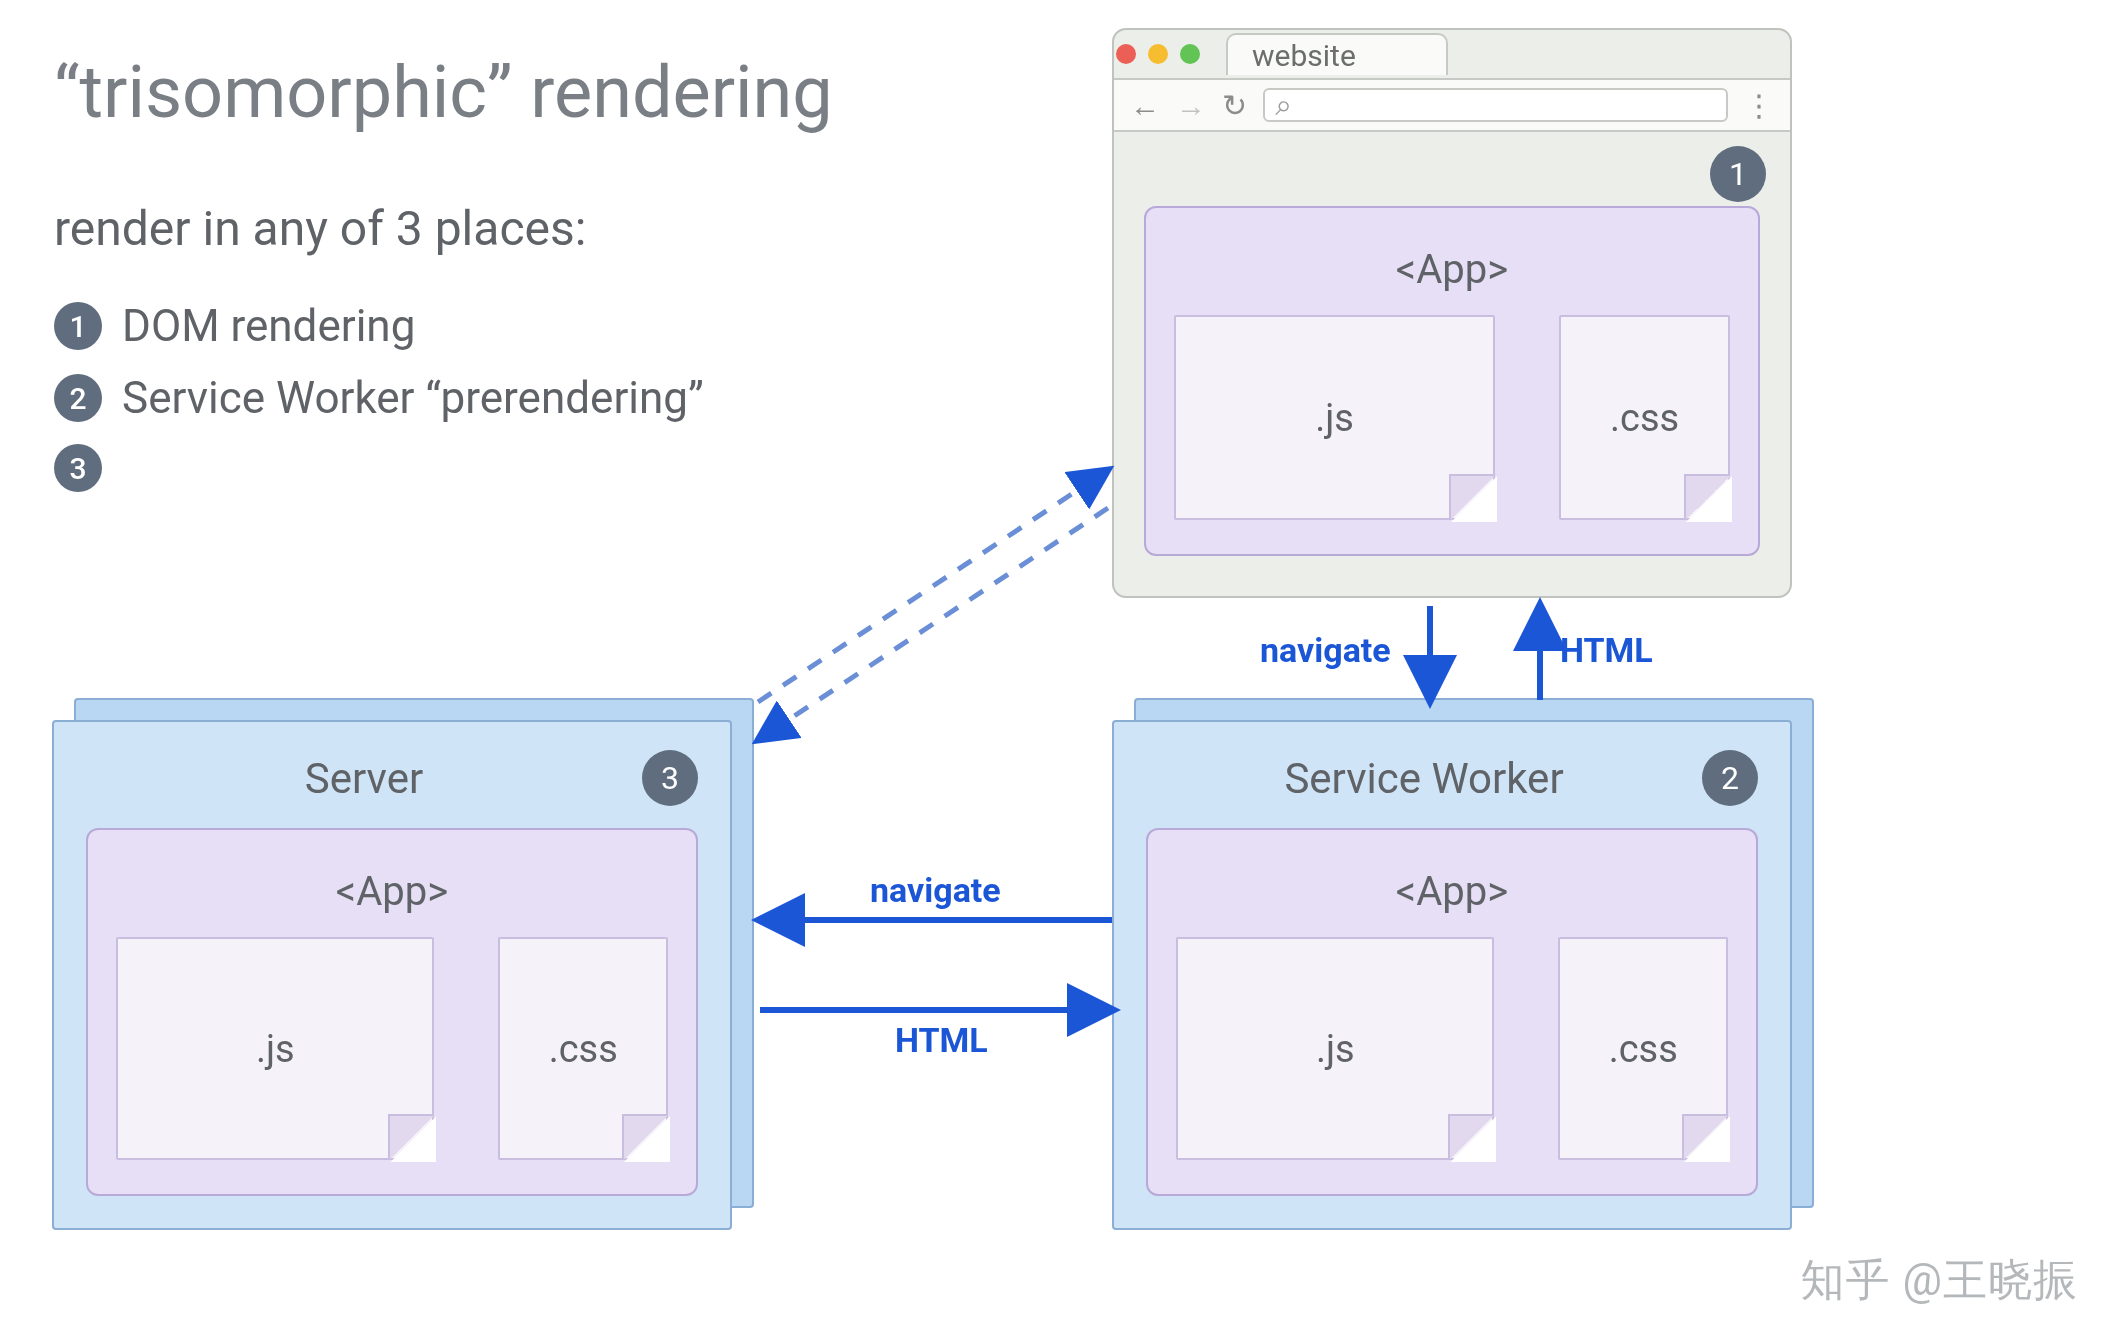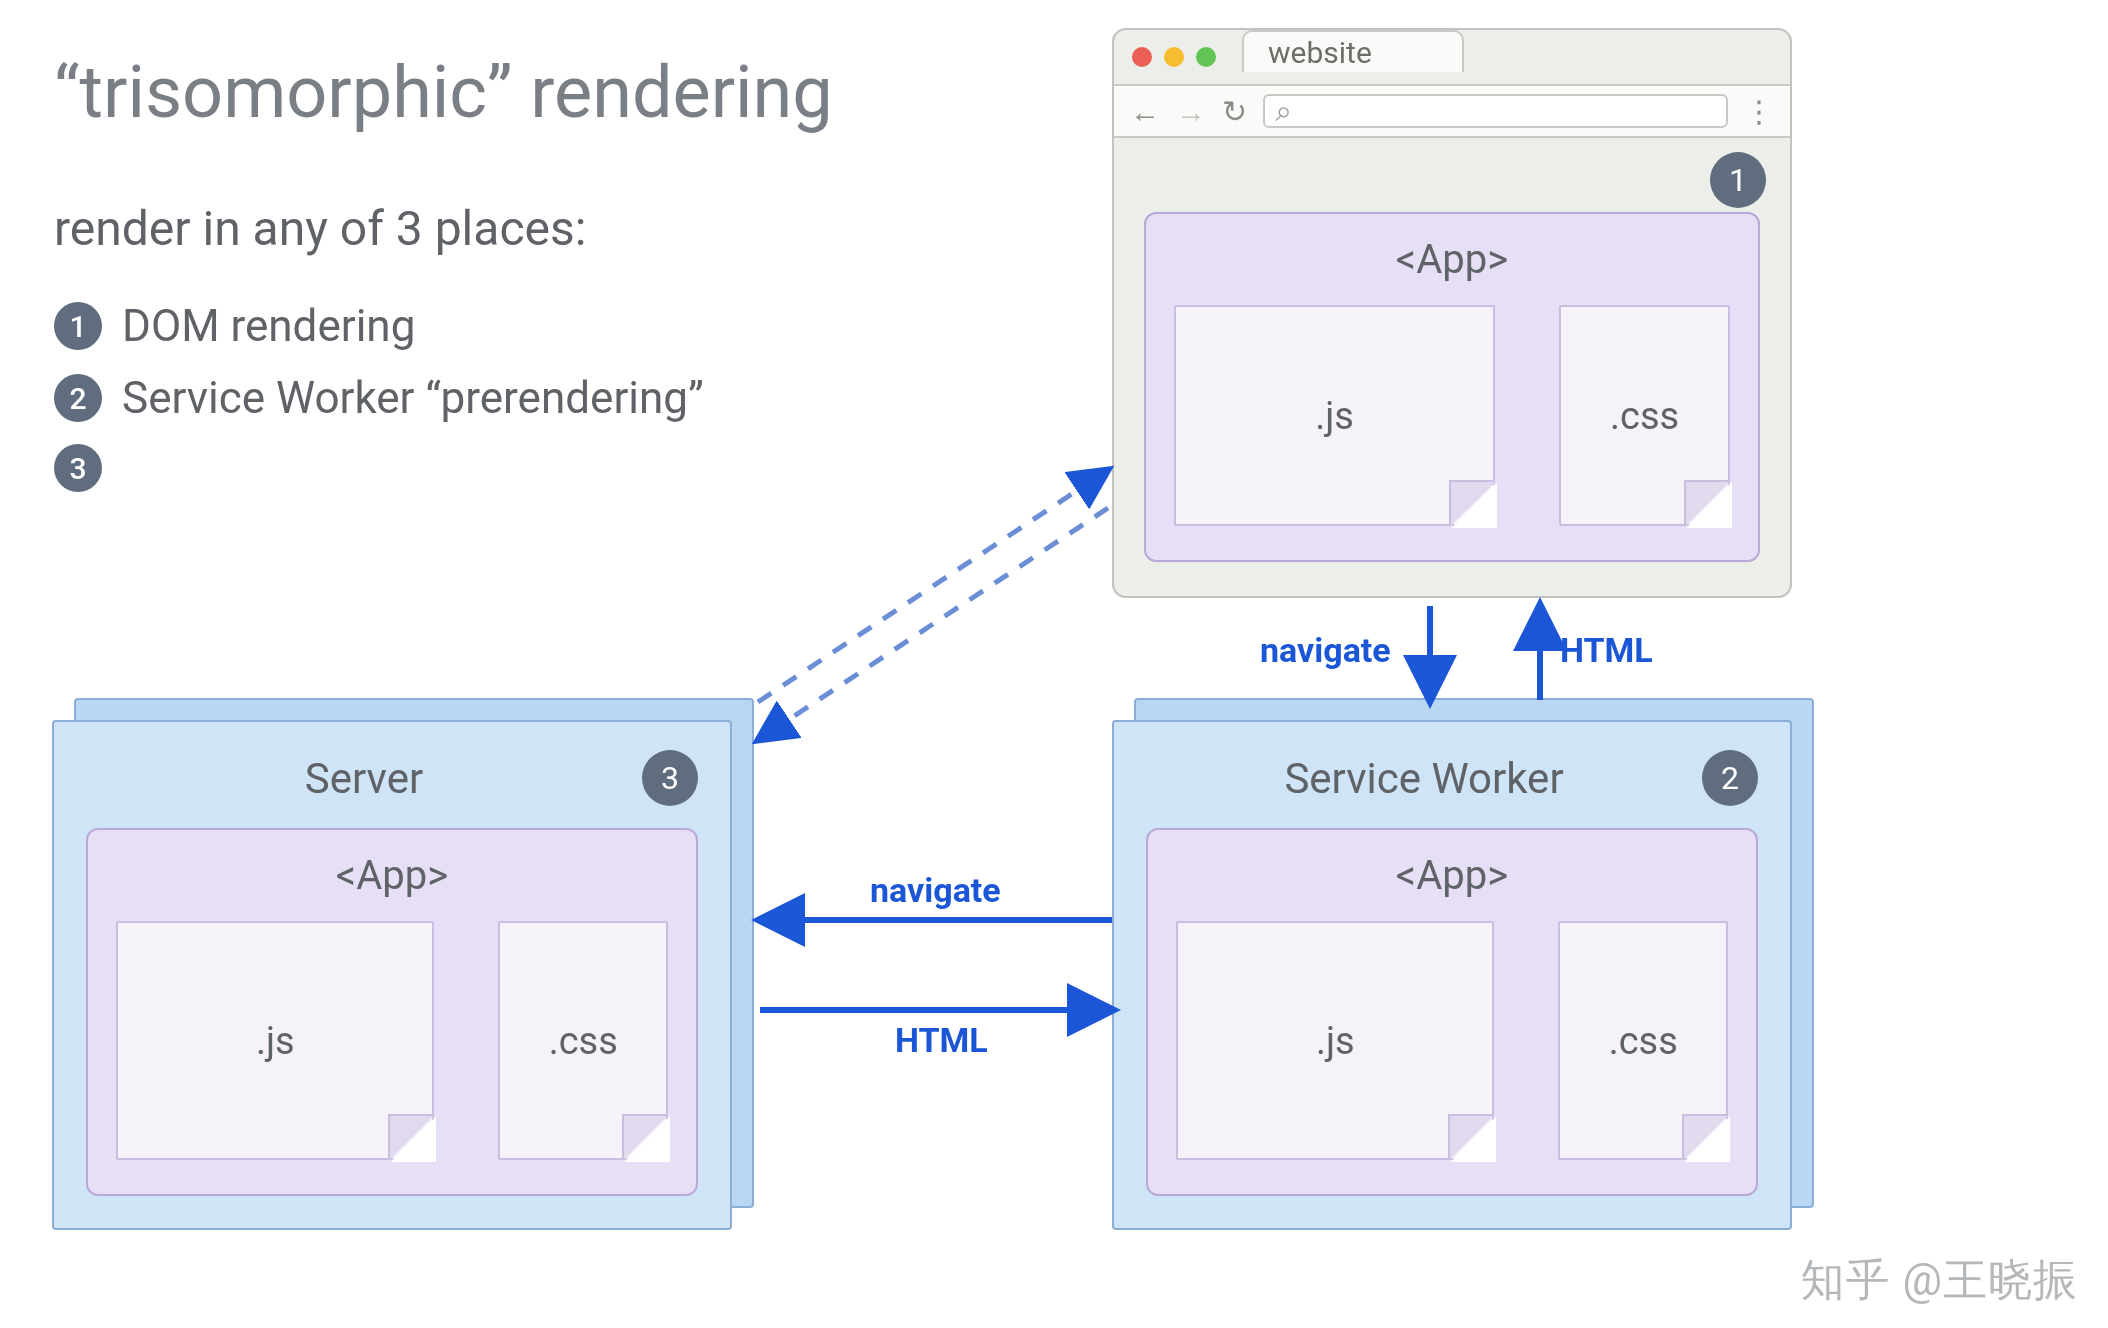--- a/index.html
+++ b/index.html
@@ -102,21 +102,21 @@
     align-items: center;
     justify-content: center;
     flex: none;
   }
 
   
   .app-box {
     background: #e6dff5;
     border: 2px solid #b9a9d9;
     border-radius: 12px;
-    padding: 22px 28px 34px 28px;
+    padding: 38px 28px 34px 28px;
     flex: 1;
     display: flex;
     flex-direction: column;
   }
   .app-label {
     text-align: center;
     font-size: 40px;
     color: #5f6368;
     margin-bottom: 22px;
   }
@@ -163,24 +163,24 @@
     left: 1112px;
     top: 28px;
     width: 680px;
     height: 570px;
     background: #eceee9;
     border: 2px solid #bfc2bd;
     border-radius: 14px;
     overflow: hidden;
   }
   .tabbar {
-    height: 54px;
-    display: flex;
-    align-items: flex-start;
-    padding-left: 18px;
+    height: 48px;
+    display: flex;
+    align-items: center;
+    padding-left: 2px;
   }
   .traffic { display:flex; gap:12px; align-self:center; margin-right:26px;}
   .dot{ width:20px; height:20px; border-radius:50%; }
   .dot.r{background:#ec5f57;} .dot.y{background:#f5bd2f;} .dot.g{background:#61c454;}
   .tab {
     background:#fafbf8;
     border:2px solid #c7cac4;
     border-bottom:none;
     border-radius:10px 10px 0 0;
     height:42px;

